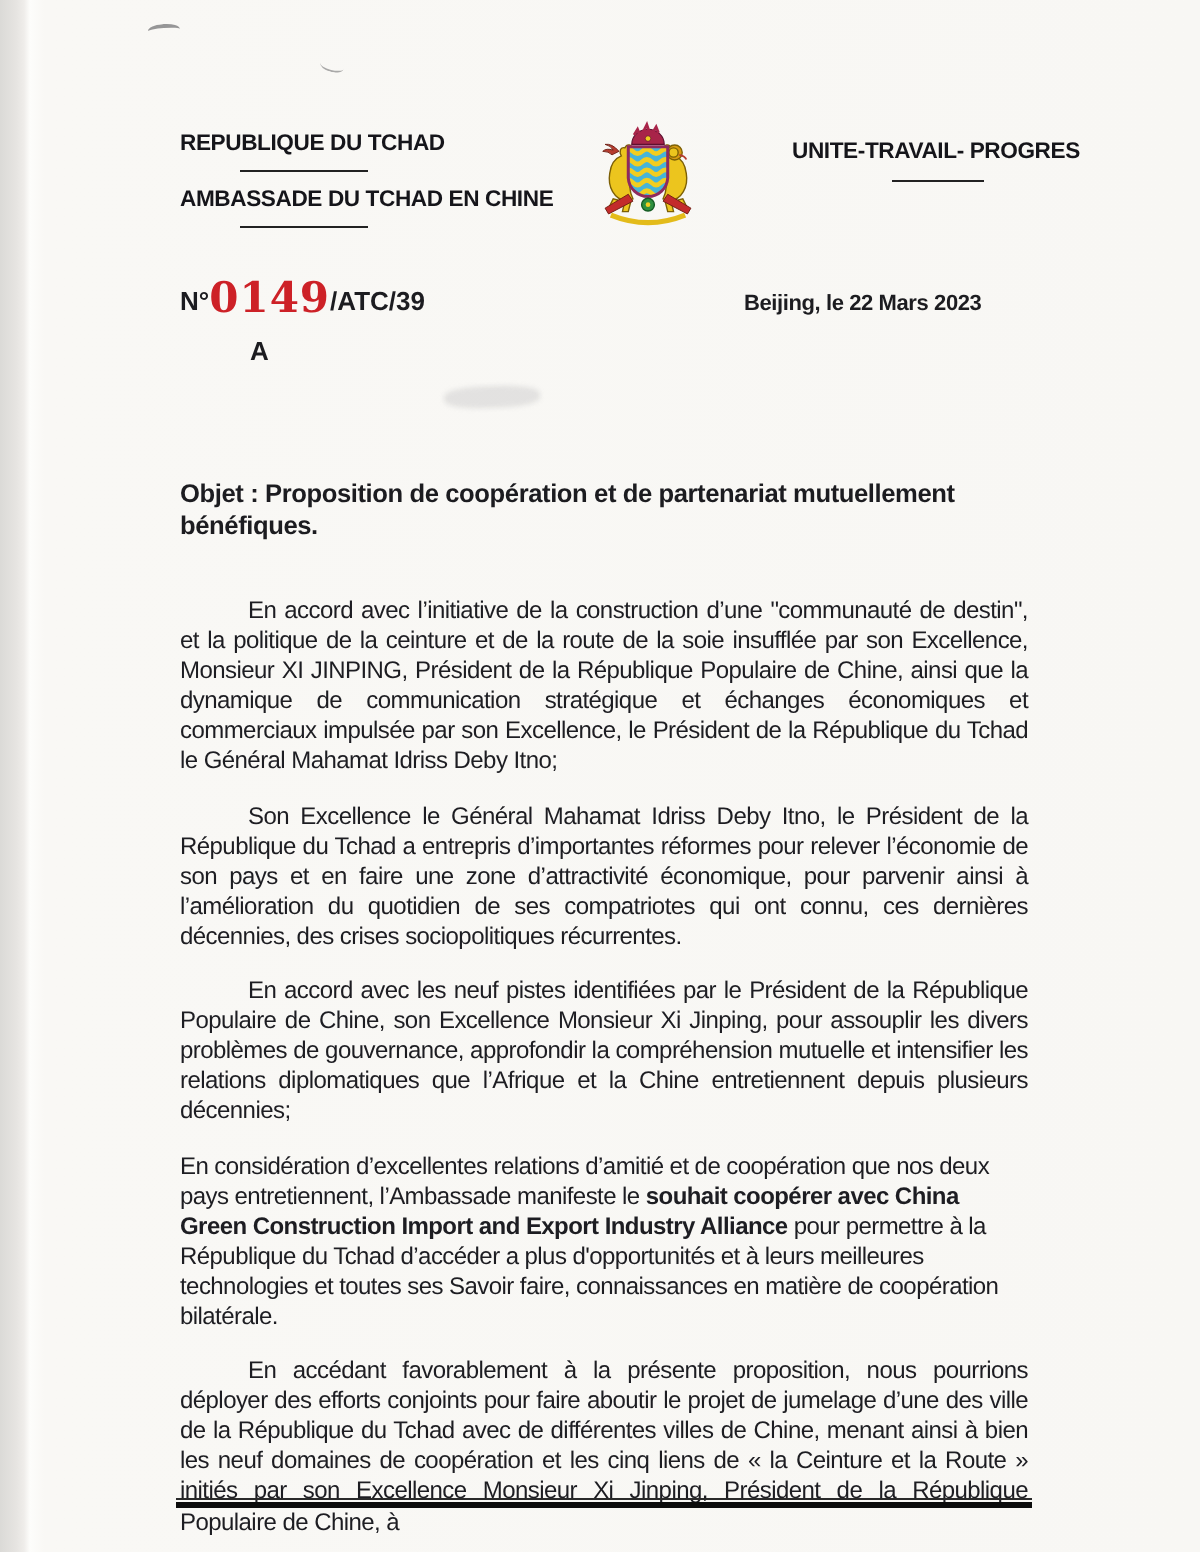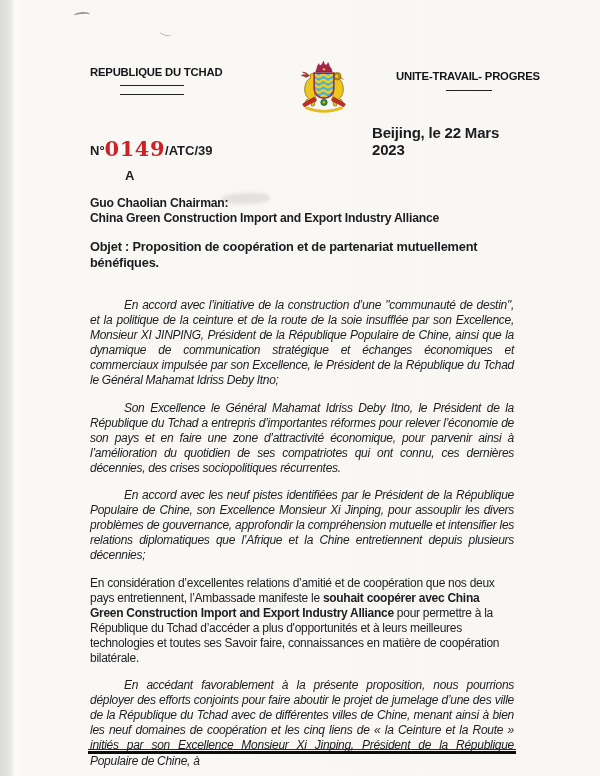--- a/index.html
+++ b/index.html
@@ -25,36 +25,36 @@
   .lh-right .u{width:46px;margin:8px 0 0 50px;}
 
   
   .refrow{position:absolute;left:90px;top:134px;right:86px;height:28px;}
   .refnum{position:absolute;left:0;bottom:2px;font-weight:700;font-size:13px;white-space:nowrap;}
   .refnum .red{
     font-family:"DejaVu Serif","Liberation Serif",serif;
     font-weight:700;font-size:21px;color:#cd2127;letter-spacing:0.5px;
     position:relative;top:1px;
   }
-  .date{position:absolute;left:282px;bottom:4px;font-weight:700;font-size:15px;letter-spacing:-0.2px;}
+  .date{position:absolute;left:282px;bottom:4px;font-weight:700;font-size:11px;letter-spacing:-0.2px;}
 
   
   .to-letter{position:absolute;left:125px;top:168px;font-weight:700;font-size:13px;}
   .addressee{position:absolute;left:90px;top:196px;right:70px;font-weight:700;font-size:12.2px;line-height:14.5px;letter-spacing:-0.2px;}
   .subject{position:absolute;left:90px;top:239px;right:96px;font-weight:700;font-size:12.8px;line-height:15.5px;letter-spacing:-0.2px;}
   .subj-label{text-underline-offset:2px;}
 
   
   .body-text{
     position:absolute;left:90px;top:298px;width:424px;
     font-size:12px;line-height:15.1px;letter-spacing:-0.28px;color:#1d1d22;
   }
   .body-text p{margin:0 0 12px 0;}
   .just{text-align:justify;}
-  .indent{text-indent:34px;font-style:italic;}
+  .indent{text-indent:34px;}
   .b{font-weight:700;margin-top:44px;}
 
   
   .footer{position:absolute;left:88px;right:84px;top:749px;}
   .rule-thin{border-top:1.5px solid #2a2a2a;margin-bottom:1px;}
   .rule-thick{border-top:3px solid #0c0c0c;}
   .address{margin-top:3px;text-align:center;font-weight:700;font-size:9.7px;letter-spacing:-0.15px;color:#19191d;white-space:nowrap;}
 
   
   .mark1{position:absolute;left:74px;top:12px;width:16px;height:4px;border-top:2px solid rgba(70,70,72,.55);border-radius:60%;transform:rotate(-4deg);}
@@ -67,20 +67,21 @@
 <div class="scan">
   <div class="mark1"></div>
   <div class="mark2"></div>
   <div class="smudge"></div>
 
   <div class="page">
 
     <div class="lh-left">
       <div class="lh-title">REPUBLIQUE DU TCHAD</div>
       <div class="u"></div>
+      <div class="lh-title">AMBASSADE DU TCHAD EN CHINE</div>
       <div class="u"></div>
     </div>
 
     <div class="coa">
       <svg viewBox="0 0 130 100" width="76" height="58" xmlns="http://www.w3.org/2000/svg">
 
         <path d="M51,21 a14,13 0 0 1 28,0 z" fill="#a82449" stroke="#5e1030" stroke-width="1"></path>
         <path d="M53,13 l3,-5 2,5 M61,10 l3,-6 2,6 M69,11 l3,-5 2,5" stroke="#a82449" stroke-width="2.4" fill="none"></path>
         <circle cx="65" cy="16" r="2.4" fill="#f2cd1f" stroke="#5e1030" stroke-width="0.6"></circle>
 
@@ -127,24 +128,20 @@
     </div>
 
     <div class="refrow">
       <div class="refnum">
         <span>N°</span><span class="red">0149</span><span>/ATC/39</span>
       </div>
       <div class="date">Beijing, le 22 Mars 2023</div>
     </div>
 
     <div class="to-letter">A</div>
-    <div class="addressee">
-      <div>Guo Chaolian Chairman:</div>
-      <div>China Green Construction Import and Export Industry Alliance</div>
-    </div>
 
     <div class="subject">
       <span class="subj-label">Objet</span><span> : </span><span>Proposition de coopération et de partenariat mutuellement bénéfiques.</span>
     </div>
 
     <div class="body-text">
       <p class="just indent">En accord avec l’initiative de la construction d’une "communauté de destin", et la politique de la ceinture et de la route de la soie insufflée par son Excellence, Monsieur XI JINPING, Président de la République Populaire de Chine, ainsi que la dynamique de communication stratégique et échanges économiques et commerciaux impulsée par son Excellence, le Président de la République du Tchad le Général Mahamat Idriss Deby Itno;</p>
       <p class="just indent">Son Excellence le Général Mahamat Idriss Deby Itno, le Président de la République du Tchad a entrepris d’importantes réformes pour relever l’économie de son pays et en faire une zone d’attractivité économique, pour parvenir ainsi à l’amélioration du quotidien de ses compatriotes qui ont connu, ces dernières décennies, des crises sociopolitiques récurrentes.</p>
       <p class="just indent">En accord avec les neuf pistes identifiées par le Président de la République Populaire de Chine, son Excellence Monsieur Xi Jinping, pour assouplir les divers problèmes de gouvernance, approfondir la compréhension mutuelle et intensifier les relations diplomatiques que l’Afrique et la Chine entretiennent depuis plusieurs décennies;</p>
       <p><span>En considération d’excellentes relations d’amitié et de coopération que nos deux pays entretiennent, l’Ambassade manifeste le </span><span class="b">souhait coopérer avec  China Green Construction Import and Export Industry Alliance</span><span> pour permettre à la République du Tchad d’accéder a plus d'opportunités et à leurs meilleures technologies et toutes ses Savoir faire, connaissances en matière de coopération bilatérale.</span></p>

